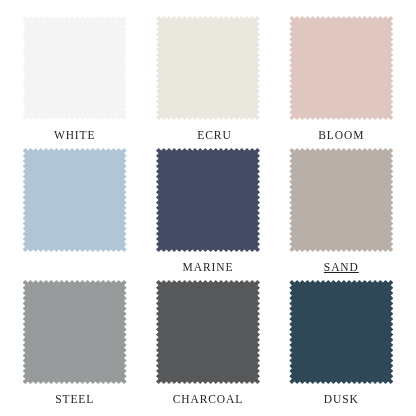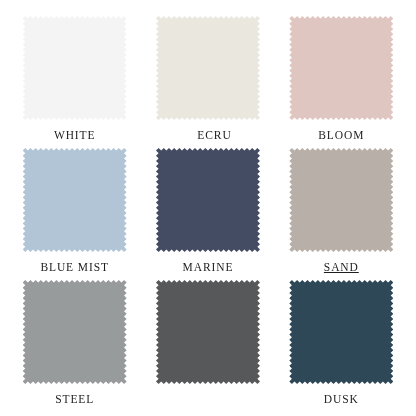--- a/index.html
+++ b/index.html
@@ -94,21 +94,20 @@
       <div class="swatch-cell">
         <div class="swatch-chip-wrap">
           <div class="swatch-chip" style="background: rgb(223, 198, 192); clip-path: polygon(0% 2.5%, 2.5% 0%, 5% 2.5%, 7.5% 0%, 10% 2.5%, 12.5% 0%, 15% 2.5%, 17.5% 0%, 20% 2.5%, 22.5% 0%, 25% 2.5%, 27.5% 0%, 30% 2.5%, 32.5% 0%, 35% 2.5%, 37.5% 0%, 40% 2.5%, 42.5% 0%, 45% 2.5%, 47.5% 0%, 50% 2.5%, 52.5% 0%, 55% 2.5%, 57.5% 0%, 60% 2.5%, 62.5% 0%, 65% 2.5%, 67.5% 0%, 70% 2.5%, 72.5% 0%, 75% 2.5%, 77.5% 0%, 80% 2.5%, 82.5% 0%, 85% 2.5%, 87.5% 0%, 90% 2.5%, 92.5% 0%, 95% 2.5%, 97.5% 0%, 100% 2.5%, 97.5% 0%, 100% 2.5%, 97.5% 5%, 100% 7.5%, 97.5% 10%, 100% 12.5%, 97.5% 15%, 100% 17.5%, 97.5% 20%, 100% 22.5%, 97.5% 25%, 100% 27.5%, 97.5% 30%, 100% 32.5%, 97.5% 35%, 100% 37.5%, 97.5% 40%, 100% 42.5%, 97.5% 45%, 100% 47.5%, 97.5% 50%, 100% 52.5%, 97.5% 55%, 100% 57.5%, 97.5% 60%, 100% 62.5%, 97.5% 65%, 100% 67.5%, 97.5% 70%, 100% 72.5%, 97.5% 75%, 100% 77.5%, 97.5% 80%, 100% 82.5%, 97.5% 85%, 100% 87.5%, 97.5% 90%, 100% 92.5%, 97.5% 95%, 100% 97.5%, 97.5% 100%, 100% 97.5%, 97.5% 100%, 95% 97.5%, 92.5% 100%, 90% 97.5%, 87.5% 100%, 85% 97.5%, 82.5% 100%, 80% 97.5%, 77.5% 100%, 75% 97.5%, 72.5% 100%, 70% 97.5%, 67.5% 100%, 65% 97.5%, 62.5% 100%, 60% 97.5%, 57.5% 100%, 55% 97.5%, 52.5% 100%, 50% 97.5%, 47.5% 100%, 45% 97.5%, 42.5% 100%, 40% 97.5%, 37.5% 100%, 35% 97.5%, 32.5% 100%, 30% 97.5%, 27.5% 100%, 25% 97.5%, 22.5% 100%, 20% 97.5%, 17.5% 100%, 15% 97.5%, 12.5% 100%, 10% 97.5%, 7.5% 100%, 5% 97.5%, 2.5% 100%, 0% 97.5%, 2.5% 100%, 0% 97.5%, 2.5% 95%, 0% 92.5%, 2.5% 90%, 0% 87.5%, 2.5% 85%, 0% 82.5%, 2.5% 80%, 0% 77.5%, 2.5% 75%, 0% 72.5%, 2.5% 70%, 0% 67.5%, 2.5% 65%, 0% 62.5%, 2.5% 60%, 0% 57.5%, 2.5% 55%, 0% 52.5%, 2.5% 50%, 0% 47.5%, 2.5% 45%, 0% 42.5%, 2.5% 40%, 0% 37.5%, 2.5% 35%, 0% 32.5%, 2.5% 30%, 0% 27.5%, 2.5% 25%, 0% 22.5%, 2.5% 20%, 0% 17.5%, 2.5% 15%, 0% 12.5%, 2.5% 10%, 0% 7.5%, 2.5% 5%, 0% 2.5%, 2.5% 0%);"></div>
         </div>
         <div class="swatch-label" style="color: rgb(29, 29, 31);">BLOOM</div>
       </div>
       <div class="swatch-cell">
         <div class="swatch-chip-wrap">
           <div class="swatch-chip" style="background: rgb(178, 197, 214); clip-path: polygon(0% 2.5%, 2.5% 0%, 5% 2.5%, 7.5% 0%, 10% 2.5%, 12.5% 0%, 15% 2.5%, 17.5% 0%, 20% 2.5%, 22.5% 0%, 25% 2.5%, 27.5% 0%, 30% 2.5%, 32.5% 0%, 35% 2.5%, 37.5% 0%, 40% 2.5%, 42.5% 0%, 45% 2.5%, 47.5% 0%, 50% 2.5%, 52.5% 0%, 55% 2.5%, 57.5% 0%, 60% 2.5%, 62.5% 0%, 65% 2.5%, 67.5% 0%, 70% 2.5%, 72.5% 0%, 75% 2.5%, 77.5% 0%, 80% 2.5%, 82.5% 0%, 85% 2.5%, 87.5% 0%, 90% 2.5%, 92.5% 0%, 95% 2.5%, 97.5% 0%, 100% 2.5%, 97.5% 0%, 100% 2.5%, 97.5% 5%, 100% 7.5%, 97.5% 10%, 100% 12.5%, 97.5% 15%, 100% 17.5%, 97.5% 20%, 100% 22.5%, 97.5% 25%, 100% 27.5%, 97.5% 30%, 100% 32.5%, 97.5% 35%, 100% 37.5%, 97.5% 40%, 100% 42.5%, 97.5% 45%, 100% 47.5%, 97.5% 50%, 100% 52.5%, 97.5% 55%, 100% 57.5%, 97.5% 60%, 100% 62.5%, 97.5% 65%, 100% 67.5%, 97.5% 70%, 100% 72.5%, 97.5% 75%, 100% 77.5%, 97.5% 80%, 100% 82.5%, 97.5% 85%, 100% 87.5%, 97.5% 90%, 100% 92.5%, 97.5% 95%, 100% 97.5%, 97.5% 100%, 100% 97.5%, 97.5% 100%, 95% 97.5%, 92.5% 100%, 90% 97.5%, 87.5% 100%, 85% 97.5%, 82.5% 100%, 80% 97.5%, 77.5% 100%, 75% 97.5%, 72.5% 100%, 70% 97.5%, 67.5% 100%, 65% 97.5%, 62.5% 100%, 60% 97.5%, 57.5% 100%, 55% 97.5%, 52.5% 100%, 50% 97.5%, 47.5% 100%, 45% 97.5%, 42.5% 100%, 40% 97.5%, 37.5% 100%, 35% 97.5%, 32.5% 100%, 30% 97.5%, 27.5% 100%, 25% 97.5%, 22.5% 100%, 20% 97.5%, 17.5% 100%, 15% 97.5%, 12.5% 100%, 10% 97.5%, 7.5% 100%, 5% 97.5%, 2.5% 100%, 0% 97.5%, 2.5% 100%, 0% 97.5%, 2.5% 95%, 0% 92.5%, 2.5% 90%, 0% 87.5%, 2.5% 85%, 0% 82.5%, 2.5% 80%, 0% 77.5%, 2.5% 75%, 0% 72.5%, 2.5% 70%, 0% 67.5%, 2.5% 65%, 0% 62.5%, 2.5% 60%, 0% 57.5%, 2.5% 55%, 0% 52.5%, 2.5% 50%, 0% 47.5%, 2.5% 45%, 0% 42.5%, 2.5% 40%, 0% 37.5%, 2.5% 35%, 0% 32.5%, 2.5% 30%, 0% 27.5%, 2.5% 25%, 0% 22.5%, 2.5% 20%, 0% 17.5%, 2.5% 15%, 0% 12.5%, 2.5% 10%, 0% 7.5%, 2.5% 5%, 0% 2.5%, 2.5% 0%);"></div>
         </div>
-        <div class="swatch-label" style="color: rgb(29, 29, 31);">BLUE MIST</div>
       </div>
       <div class="swatch-cell">
         <div class="swatch-chip-wrap">
           <div class="swatch-chip" style="background: rgb(67, 76, 99); clip-path: polygon(0% 2.5%, 2.5% 0%, 5% 2.5%, 7.5% 0%, 10% 2.5%, 12.5% 0%, 15% 2.5%, 17.5% 0%, 20% 2.5%, 22.5% 0%, 25% 2.5%, 27.5% 0%, 30% 2.5%, 32.5% 0%, 35% 2.5%, 37.5% 0%, 40% 2.5%, 42.5% 0%, 45% 2.5%, 47.5% 0%, 50% 2.5%, 52.5% 0%, 55% 2.5%, 57.5% 0%, 60% 2.5%, 62.5% 0%, 65% 2.5%, 67.5% 0%, 70% 2.5%, 72.5% 0%, 75% 2.5%, 77.5% 0%, 80% 2.5%, 82.5% 0%, 85% 2.5%, 87.5% 0%, 90% 2.5%, 92.5% 0%, 95% 2.5%, 97.5% 0%, 100% 2.5%, 97.5% 0%, 100% 2.5%, 97.5% 5%, 100% 7.5%, 97.5% 10%, 100% 12.5%, 97.5% 15%, 100% 17.5%, 97.5% 20%, 100% 22.5%, 97.5% 25%, 100% 27.5%, 97.5% 30%, 100% 32.5%, 97.5% 35%, 100% 37.5%, 97.5% 40%, 100% 42.5%, 97.5% 45%, 100% 47.5%, 97.5% 50%, 100% 52.5%, 97.5% 55%, 100% 57.5%, 97.5% 60%, 100% 62.5%, 97.5% 65%, 100% 67.5%, 97.5% 70%, 100% 72.5%, 97.5% 75%, 100% 77.5%, 97.5% 80%, 100% 82.5%, 97.5% 85%, 100% 87.5%, 97.5% 90%, 100% 92.5%, 97.5% 95%, 100% 97.5%, 97.5% 100%, 100% 97.5%, 97.5% 100%, 95% 97.5%, 92.5% 100%, 90% 97.5%, 87.5% 100%, 85% 97.5%, 82.5% 100%, 80% 97.5%, 77.5% 100%, 75% 97.5%, 72.5% 100%, 70% 97.5%, 67.5% 100%, 65% 97.5%, 62.5% 100%, 60% 97.5%, 57.5% 100%, 55% 97.5%, 52.5% 100%, 50% 97.5%, 47.5% 100%, 45% 97.5%, 42.5% 100%, 40% 97.5%, 37.5% 100%, 35% 97.5%, 32.5% 100%, 30% 97.5%, 27.5% 100%, 25% 97.5%, 22.5% 100%, 20% 97.5%, 17.5% 100%, 15% 97.5%, 12.5% 100%, 10% 97.5%, 7.5% 100%, 5% 97.5%, 2.5% 100%, 0% 97.5%, 2.5% 100%, 0% 97.5%, 2.5% 95%, 0% 92.5%, 2.5% 90%, 0% 87.5%, 2.5% 85%, 0% 82.5%, 2.5% 80%, 0% 77.5%, 2.5% 75%, 0% 72.5%, 2.5% 70%, 0% 67.5%, 2.5% 65%, 0% 62.5%, 2.5% 60%, 0% 57.5%, 2.5% 55%, 0% 52.5%, 2.5% 50%, 0% 47.5%, 2.5% 45%, 0% 42.5%, 2.5% 40%, 0% 37.5%, 2.5% 35%, 0% 32.5%, 2.5% 30%, 0% 27.5%, 2.5% 25%, 0% 22.5%, 2.5% 20%, 0% 17.5%, 2.5% 15%, 0% 12.5%, 2.5% 10%, 0% 7.5%, 2.5% 5%, 0% 2.5%, 2.5% 0%);"></div>
         </div>
         <div class="swatch-label" style="color: rgb(29, 29, 31);">MARINE</div>
       </div>
       <div class="swatch-cell">
         <div class="swatch-chip-wrap">
           <div class="swatch-chip" style="background: rgb(184, 176, 168); clip-path: polygon(0% 2.5%, 2.5% 0%, 5% 2.5%, 7.5% 0%, 10% 2.5%, 12.5% 0%, 15% 2.5%, 17.5% 0%, 20% 2.5%, 22.5% 0%, 25% 2.5%, 27.5% 0%, 30% 2.5%, 32.5% 0%, 35% 2.5%, 37.5% 0%, 40% 2.5%, 42.5% 0%, 45% 2.5%, 47.5% 0%, 50% 2.5%, 52.5% 0%, 55% 2.5%, 57.5% 0%, 60% 2.5%, 62.5% 0%, 65% 2.5%, 67.5% 0%, 70% 2.5%, 72.5% 0%, 75% 2.5%, 77.5% 0%, 80% 2.5%, 82.5% 0%, 85% 2.5%, 87.5% 0%, 90% 2.5%, 92.5% 0%, 95% 2.5%, 97.5% 0%, 100% 2.5%, 97.5% 0%, 100% 2.5%, 97.5% 5%, 100% 7.5%, 97.5% 10%, 100% 12.5%, 97.5% 15%, 100% 17.5%, 97.5% 20%, 100% 22.5%, 97.5% 25%, 100% 27.5%, 97.5% 30%, 100% 32.5%, 97.5% 35%, 100% 37.5%, 97.5% 40%, 100% 42.5%, 97.5% 45%, 100% 47.5%, 97.5% 50%, 100% 52.5%, 97.5% 55%, 100% 57.5%, 97.5% 60%, 100% 62.5%, 97.5% 65%, 100% 67.5%, 97.5% 70%, 100% 72.5%, 97.5% 75%, 100% 77.5%, 97.5% 80%, 100% 82.5%, 97.5% 85%, 100% 87.5%, 97.5% 90%, 100% 92.5%, 97.5% 95%, 100% 97.5%, 97.5% 100%, 100% 97.5%, 97.5% 100%, 95% 97.5%, 92.5% 100%, 90% 97.5%, 87.5% 100%, 85% 97.5%, 82.5% 100%, 80% 97.5%, 77.5% 100%, 75% 97.5%, 72.5% 100%, 70% 97.5%, 67.5% 100%, 65% 97.5%, 62.5% 100%, 60% 97.5%, 57.5% 100%, 55% 97.5%, 52.5% 100%, 50% 97.5%, 47.5% 100%, 45% 97.5%, 42.5% 100%, 40% 97.5%, 37.5% 100%, 35% 97.5%, 32.5% 100%, 30% 97.5%, 27.5% 100%, 25% 97.5%, 22.5% 100%, 20% 97.5%, 17.5% 100%, 15% 97.5%, 12.5% 100%, 10% 97.5%, 7.5% 100%, 5% 97.5%, 2.5% 100%, 0% 97.5%, 2.5% 100%, 0% 97.5%, 2.5% 95%, 0% 92.5%, 2.5% 90%, 0% 87.5%, 2.5% 85%, 0% 82.5%, 2.5% 80%, 0% 77.5%, 2.5% 75%, 0% 72.5%, 2.5% 70%, 0% 67.5%, 2.5% 65%, 0% 62.5%, 2.5% 60%, 0% 57.5%, 2.5% 55%, 0% 52.5%, 2.5% 50%, 0% 47.5%, 2.5% 45%, 0% 42.5%, 2.5% 40%, 0% 37.5%, 2.5% 35%, 0% 32.5%, 2.5% 30%, 0% 27.5%, 2.5% 25%, 0% 22.5%, 2.5% 20%, 0% 17.5%, 2.5% 15%, 0% 12.5%, 2.5% 10%, 0% 7.5%, 2.5% 5%, 0% 2.5%, 2.5% 0%);"></div>
@@ -118,20 +117,21 @@
       <div class="swatch-cell">
         <div class="swatch-chip-wrap">
           <div class="swatch-chip" style="background: rgb(151, 155, 156); clip-path: polygon(0% 2.5%, 2.5% 0%, 5% 2.5%, 7.5% 0%, 10% 2.5%, 12.5% 0%, 15% 2.5%, 17.5% 0%, 20% 2.5%, 22.5% 0%, 25% 2.5%, 27.5% 0%, 30% 2.5%, 32.5% 0%, 35% 2.5%, 37.5% 0%, 40% 2.5%, 42.5% 0%, 45% 2.5%, 47.5% 0%, 50% 2.5%, 52.5% 0%, 55% 2.5%, 57.5% 0%, 60% 2.5%, 62.5% 0%, 65% 2.5%, 67.5% 0%, 70% 2.5%, 72.5% 0%, 75% 2.5%, 77.5% 0%, 80% 2.5%, 82.5% 0%, 85% 2.5%, 87.5% 0%, 90% 2.5%, 92.5% 0%, 95% 2.5%, 97.5% 0%, 100% 2.5%, 97.5% 0%, 100% 2.5%, 97.5% 5%, 100% 7.5%, 97.5% 10%, 100% 12.5%, 97.5% 15%, 100% 17.5%, 97.5% 20%, 100% 22.5%, 97.5% 25%, 100% 27.5%, 97.5% 30%, 100% 32.5%, 97.5% 35%, 100% 37.5%, 97.5% 40%, 100% 42.5%, 97.5% 45%, 100% 47.5%, 97.5% 50%, 100% 52.5%, 97.5% 55%, 100% 57.5%, 97.5% 60%, 100% 62.5%, 97.5% 65%, 100% 67.5%, 97.5% 70%, 100% 72.5%, 97.5% 75%, 100% 77.5%, 97.5% 80%, 100% 82.5%, 97.5% 85%, 100% 87.5%, 97.5% 90%, 100% 92.5%, 97.5% 95%, 100% 97.5%, 97.5% 100%, 100% 97.5%, 97.5% 100%, 95% 97.5%, 92.5% 100%, 90% 97.5%, 87.5% 100%, 85% 97.5%, 82.5% 100%, 80% 97.5%, 77.5% 100%, 75% 97.5%, 72.5% 100%, 70% 97.5%, 67.5% 100%, 65% 97.5%, 62.5% 100%, 60% 97.5%, 57.5% 100%, 55% 97.5%, 52.5% 100%, 50% 97.5%, 47.5% 100%, 45% 97.5%, 42.5% 100%, 40% 97.5%, 37.5% 100%, 35% 97.5%, 32.5% 100%, 30% 97.5%, 27.5% 100%, 25% 97.5%, 22.5% 100%, 20% 97.5%, 17.5% 100%, 15% 97.5%, 12.5% 100%, 10% 97.5%, 7.5% 100%, 5% 97.5%, 2.5% 100%, 0% 97.5%, 2.5% 100%, 0% 97.5%, 2.5% 95%, 0% 92.5%, 2.5% 90%, 0% 87.5%, 2.5% 85%, 0% 82.5%, 2.5% 80%, 0% 77.5%, 2.5% 75%, 0% 72.5%, 2.5% 70%, 0% 67.5%, 2.5% 65%, 0% 62.5%, 2.5% 60%, 0% 57.5%, 2.5% 55%, 0% 52.5%, 2.5% 50%, 0% 47.5%, 2.5% 45%, 0% 42.5%, 2.5% 40%, 0% 37.5%, 2.5% 35%, 0% 32.5%, 2.5% 30%, 0% 27.5%, 2.5% 25%, 0% 22.5%, 2.5% 20%, 0% 17.5%, 2.5% 15%, 0% 12.5%, 2.5% 10%, 0% 7.5%, 2.5% 5%, 0% 2.5%, 2.5% 0%);"></div>
         </div>
         <div class="swatch-label" style="color: rgb(29, 29, 31);">STEEL</div>
       </div>
       <div class="swatch-cell">
         <div class="swatch-chip-wrap">
           <div class="swatch-chip" style="background: rgb(86, 88, 90); clip-path: polygon(0% 2.5%, 2.5% 0%, 5% 2.5%, 7.5% 0%, 10% 2.5%, 12.5% 0%, 15% 2.5%, 17.5% 0%, 20% 2.5%, 22.5% 0%, 25% 2.5%, 27.5% 0%, 30% 2.5%, 32.5% 0%, 35% 2.5%, 37.5% 0%, 40% 2.5%, 42.5% 0%, 45% 2.5%, 47.5% 0%, 50% 2.5%, 52.5% 0%, 55% 2.5%, 57.5% 0%, 60% 2.5%, 62.5% 0%, 65% 2.5%, 67.5% 0%, 70% 2.5%, 72.5% 0%, 75% 2.5%, 77.5% 0%, 80% 2.5%, 82.5% 0%, 85% 2.5%, 87.5% 0%, 90% 2.5%, 92.5% 0%, 95% 2.5%, 97.5% 0%, 100% 2.5%, 97.5% 0%, 100% 2.5%, 97.5% 5%, 100% 7.5%, 97.5% 10%, 100% 12.5%, 97.5% 15%, 100% 17.5%, 97.5% 20%, 100% 22.5%, 97.5% 25%, 100% 27.5%, 97.5% 30%, 100% 32.5%, 97.5% 35%, 100% 37.5%, 97.5% 40%, 100% 42.5%, 97.5% 45%, 100% 47.5%, 97.5% 50%, 100% 52.5%, 97.5% 55%, 100% 57.5%, 97.5% 60%, 100% 62.5%, 97.5% 65%, 100% 67.5%, 97.5% 70%, 100% 72.5%, 97.5% 75%, 100% 77.5%, 97.5% 80%, 100% 82.5%, 97.5% 85%, 100% 87.5%, 97.5% 90%, 100% 92.5%, 97.5% 95%, 100% 97.5%, 97.5% 100%, 100% 97.5%, 97.5% 100%, 95% 97.5%, 92.5% 100%, 90% 97.5%, 87.5% 100%, 85% 97.5%, 82.5% 100%, 80% 97.5%, 77.5% 100%, 75% 97.5%, 72.5% 100%, 70% 97.5%, 67.5% 100%, 65% 97.5%, 62.5% 100%, 60% 97.5%, 57.5% 100%, 55% 97.5%, 52.5% 100%, 50% 97.5%, 47.5% 100%, 45% 97.5%, 42.5% 100%, 40% 97.5%, 37.5% 100%, 35% 97.5%, 32.5% 100%, 30% 97.5%, 27.5% 100%, 25% 97.5%, 22.5% 100%, 20% 97.5%, 17.5% 100%, 15% 97.5%, 12.5% 100%, 10% 97.5%, 7.5% 100%, 5% 97.5%, 2.5% 100%, 0% 97.5%, 2.5% 100%, 0% 97.5%, 2.5% 95%, 0% 92.5%, 2.5% 90%, 0% 87.5%, 2.5% 85%, 0% 82.5%, 2.5% 80%, 0% 77.5%, 2.5% 75%, 0% 72.5%, 2.5% 70%, 0% 67.5%, 2.5% 65%, 0% 62.5%, 2.5% 60%, 0% 57.5%, 2.5% 55%, 0% 52.5%, 2.5% 50%, 0% 47.5%, 2.5% 45%, 0% 42.5%, 2.5% 40%, 0% 37.5%, 2.5% 35%, 0% 32.5%, 2.5% 30%, 0% 27.5%, 2.5% 25%, 0% 22.5%, 2.5% 20%, 0% 17.5%, 2.5% 15%, 0% 12.5%, 2.5% 10%, 0% 7.5%, 2.5% 5%, 0% 2.5%, 2.5% 0%);"></div>
         </div>
+        <div class="swatch-label" style="color: rgb(29, 29, 31);">CHARCOAL</div>
       </div>
       <div class="swatch-cell">
         <div class="swatch-chip-wrap">
           <div class="swatch-chip" style="background: rgb(47, 72, 88); clip-path: polygon(0% 2.5%, 2.5% 0%, 5% 2.5%, 7.5% 0%, 10% 2.5%, 12.5% 0%, 15% 2.5%, 17.5% 0%, 20% 2.5%, 22.5% 0%, 25% 2.5%, 27.5% 0%, 30% 2.5%, 32.5% 0%, 35% 2.5%, 37.5% 0%, 40% 2.5%, 42.5% 0%, 45% 2.5%, 47.5% 0%, 50% 2.5%, 52.5% 0%, 55% 2.5%, 57.5% 0%, 60% 2.5%, 62.5% 0%, 65% 2.5%, 67.5% 0%, 70% 2.5%, 72.5% 0%, 75% 2.5%, 77.5% 0%, 80% 2.5%, 82.5% 0%, 85% 2.5%, 87.5% 0%, 90% 2.5%, 92.5% 0%, 95% 2.5%, 97.5% 0%, 100% 2.5%, 97.5% 0%, 100% 2.5%, 97.5% 5%, 100% 7.5%, 97.5% 10%, 100% 12.5%, 97.5% 15%, 100% 17.5%, 97.5% 20%, 100% 22.5%, 97.5% 25%, 100% 27.5%, 97.5% 30%, 100% 32.5%, 97.5% 35%, 100% 37.5%, 97.5% 40%, 100% 42.5%, 97.5% 45%, 100% 47.5%, 97.5% 50%, 100% 52.5%, 97.5% 55%, 100% 57.5%, 97.5% 60%, 100% 62.5%, 97.5% 65%, 100% 67.5%, 97.5% 70%, 100% 72.5%, 97.5% 75%, 100% 77.5%, 97.5% 80%, 100% 82.5%, 97.5% 85%, 100% 87.5%, 97.5% 90%, 100% 92.5%, 97.5% 95%, 100% 97.5%, 97.5% 100%, 100% 97.5%, 97.5% 100%, 95% 97.5%, 92.5% 100%, 90% 97.5%, 87.5% 100%, 85% 97.5%, 82.5% 100%, 80% 97.5%, 77.5% 100%, 75% 97.5%, 72.5% 100%, 70% 97.5%, 67.5% 100%, 65% 97.5%, 62.5% 100%, 60% 97.5%, 57.5% 100%, 55% 97.5%, 52.5% 100%, 50% 97.5%, 47.5% 100%, 45% 97.5%, 42.5% 100%, 40% 97.5%, 37.5% 100%, 35% 97.5%, 32.5% 100%, 30% 97.5%, 27.5% 100%, 25% 97.5%, 22.5% 100%, 20% 97.5%, 17.5% 100%, 15% 97.5%, 12.5% 100%, 10% 97.5%, 7.5% 100%, 5% 97.5%, 2.5% 100%, 0% 97.5%, 2.5% 100%, 0% 97.5%, 2.5% 95%, 0% 92.5%, 2.5% 90%, 0% 87.5%, 2.5% 85%, 0% 82.5%, 2.5% 80%, 0% 77.5%, 2.5% 75%, 0% 72.5%, 2.5% 70%, 0% 67.5%, 2.5% 65%, 0% 62.5%, 2.5% 60%, 0% 57.5%, 2.5% 55%, 0% 52.5%, 2.5% 50%, 0% 47.5%, 2.5% 45%, 0% 42.5%, 2.5% 40%, 0% 37.5%, 2.5% 35%, 0% 32.5%, 2.5% 30%, 0% 27.5%, 2.5% 25%, 0% 22.5%, 2.5% 20%, 0% 17.5%, 2.5% 15%, 0% 12.5%, 2.5% 10%, 0% 7.5%, 2.5% 5%, 0% 2.5%, 2.5% 0%);"></div>
         </div>
         <div class="swatch-label" style="color: rgb(29, 29, 31);">DUSK</div>
       </div>
     </div>
 </div>
 

